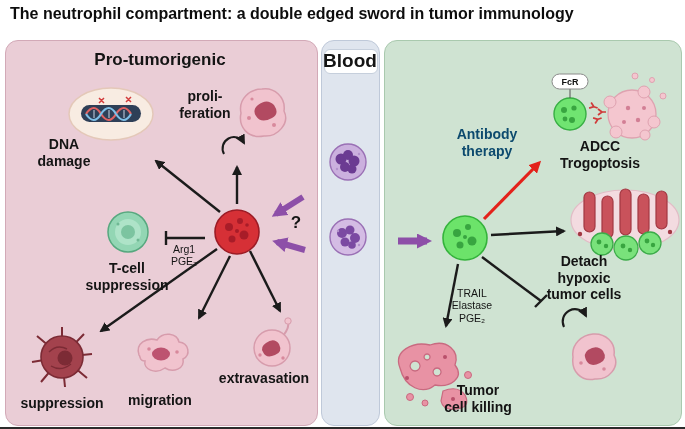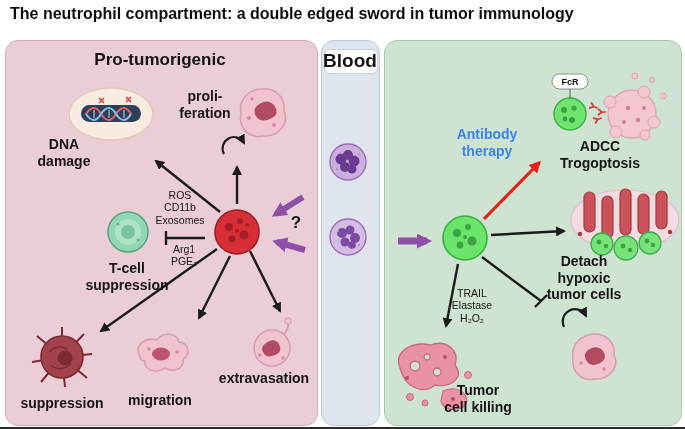--- a/index.html
+++ b/index.html
@@ -9,21 +9,21 @@
   .panel{position:absolute;border-radius:13px;}
   .pro{left:5px;top:40px;width:311px;height:384px;background:#eacdd6;border:1px solid #d2a9b7;}
   .blood{left:321px;top:40px;width:57px;height:384px;background:#dfe5ee;border:1px solid #bfc9d9;}
   .anti{left:384px;top:40px;width:296px;height:384px;background:#cfe3d2;border:1px solid #a9c9ae;}
   .bloodbox{position:absolute;left:324px;top:49px;width:52px;height:23px;background:#ffffff;
             border:1px solid #c6cfdc;border-radius:6px;}
   .lbl{position:absolute;transform:translate(-50%,-50%);text-align:center;font-size:14px;
        font-weight:700;line-height:1.18;color:#141414;white-space:pre-line;}
   .plain{font-weight:400;font-size:10.5px;}
   .ptitle{font-size:17px;}
-  .red{color:#3b82f6;}
+  .red{color:#0c4a6e;}
   .q{font-size:17px;}
   .cell{position:absolute;}
   .cell svg{display:block;}
   .overlay{position:absolute;left:0;top:0;pointer-events:none;}
   .baseline{position:absolute;left:0;top:427px;width:685px;height:2px;background:#2b2b2b;}
 </style>
 </head>
 <body>
 
 <div class="stage">
@@ -271,40 +271,37 @@
       <line x1="305" y1="250" x2="277" y2="242" marker-end="url(#mP)"></line>
       <line x1="398" y1="241" x2="427" y2="241" stroke-width="7" marker-end="url(#mP)"></line>
     </g>
   </svg>
 
   <div class="lbl ptitle" style="left:160px;top:60px;">Pro-tumorigenic</div>
   <div class="lbl" style="left:205px;top:105px;">proli-
 feration</div>
   <div class="lbl" style="left:64px;top:153px;">DNA
 damage</div>
-  <div class="lbl plain" style="left:180px;top:208px;">ROS
-CD11b
-Exosomes</div>
   <div class="lbl plain" style="left:184px;top:255px;">Arg1
 PGE₂</div>
   <div class="lbl" style="left:127px;top:277px;">T-cell
 suppression</div>
   <div class="lbl" style="left:62px;top:403px;">suppression</div>
   <div class="lbl" style="left:160px;top:400px;">migration</div>
   <div class="lbl" style="left:264px;top:378px;">extravasation</div>
   <div class="lbl q" style="left:296px;top:223px;">?</div>
 
   <div class="lbl" style="left:350px;top:61px;font-size:19px;">Blood</div>
 
   <div class="lbl red" style="left:487px;top:143px;">Antibody
 therapy</div>
   <div class="lbl" style="left:600px;top:155px;">ADCC
 Trogoptosis</div>
   <div class="lbl" style="left:584px;top:278px;">Detach hypoxic
 tumor cells</div>
   <div class="lbl plain" style="left:472px;top:306px;">TRAIL
 Elastase
-H₂O₂</div>
+PGE₂</div>
   <div class="lbl" style="left:470px;top:399px;margin-left:8px;">Tumor
 cell killing</div>
 
   <div class="baseline"></div>
 </div>
 
 </body></html>

